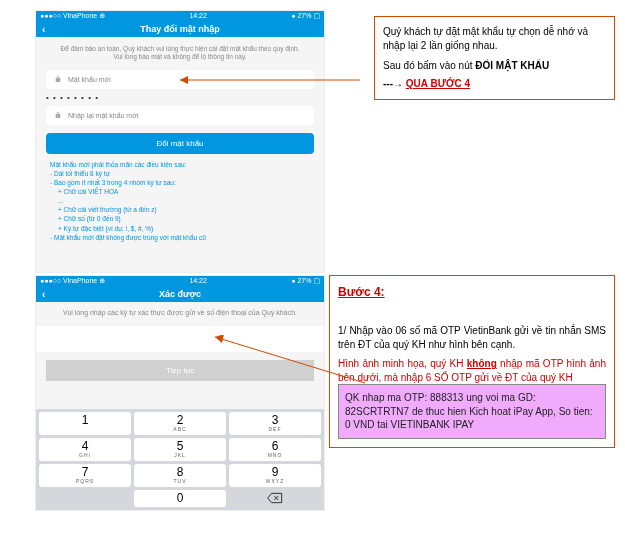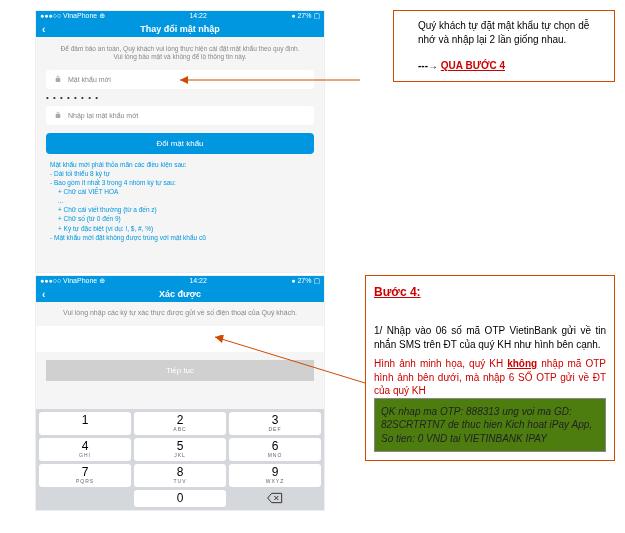--- a/index.html
+++ b/index.html
@@ -26,31 +26,31 @@
   .gray-btn { background: #d0d0d0; color: #fff; text-align: center; padding: 6px; border-radius: 0; font-size: 8px; margin: 8px 10px; }
   .spacer { height: 20px; }
   .keypad { background: #d4d7dc; display: grid; grid-template-columns: 1fr 1fr 1fr; gap: 3px; padding: 3px; }
   .key { background: #fff; border-radius: 3px; text-align: center; padding: 2px 0 3px 0; }
   .key-num { font-size: 12px; font-weight: 400; color: #000; line-height: 1; }
   .key-letters { font-size: 5px; color: #666; letter-spacing: 1px; }
   .key.blank { background: transparent; }
   .key.del { background: transparent; display: flex; justify-content: center; align-items: center; }
   .key.del svg { width: 16px; height: 12px; }
   
-  .box1 { position: absolute; right: 10px; top: 10px; width: 222px; border: 1.5px solid #d24a00; padding: 8px 24px; font-size: 10px; line-height: 1.4; }
+  .box1 { position: absolute; right: 10px; top: 16px; width: 241px; border: 1.5px solid #d24a00; padding: 8px 8px; font-size: 10px; line-height: 1.4; }
   .box1 .arrow-line { font-weight: bold; }
   .box1 .link { color: #c00; text-decoration: underline; font-weight: bold; }
   .box1 .bold { font-weight: bold; }
   
-  .box2 { position: absolute; right: 10px; top: 275px; width: 250px; border: 1.5px solid #d24a00; padding: 8px 8px; font-size: 10px; line-height: 1.35; }
+  .box2 { position: absolute; right: 10px; top: 275px; width: 286px; border: 1.5px solid #d24a00; padding: 8px 8px; font-size: 10px; line-height: 1.35; }
   .box2 .step-title { color: #c00; font-weight: bold; text-decoration: underline; font-size: 12px; margin-bottom: 6px; }
   .box2 .justified { text-align: justify; margin-bottom: 6px; margin-top: 24px; }
   .box2 .red-note { color: #c00; text-align: justify; margin-bottom: 0; }
   .box2 .red-note .underline-bold { text-decoration: underline; font-weight: bold; }
-  .sms-box { background: #4d7c0f; border: 1px solid #888; padding: 6px; font-size: 10px; color: #222; line-height: 1.35; font-style: italic; }
+  .sms-box { background: #f0abfc; border: 1px solid #888; padding: 6px; font-size: 10px; color: #222; line-height: 1.35; }
   
   .connector1 { position: absolute; left: 180px; top: 75px; width: 180px; height: 20px; pointer-events: none; }
   .connector2 { position: absolute; left: 215px; top: 335px; width: 150px; height: 50px; pointer-events: none; }
 </style>
 </head>
 <body>
 
 <div class="phone1">
   <div class="phone-status">
     <span>●●●○○ VinaPhone ⊕</span>
@@ -157,21 +157,24 @@
             <path d="M7 1 L22 1 L22 15 L7 15 L1 8 Z" fill="#d4d7dc"></path>
             <path d="M11 5 L17 11 M17 5 L11 11"></path>
           </svg>
       </div>
     </div>
   </div>
 </div>
 
 <div class="box1">
   <p>Quý khách tự đặt mật khẩu tự chọn dễ nhớ và nhập lại 2 lần giống nhau.</p>
-  <p class="arrow-line" style="margin-top:12px">
+  <p style="margin-top:6px">
+    <span>Sau đó bấm vào nút </span><span class="bold">ĐỔI MẬT KHẨU</span>
+  </p>
+  <p class="arrow-line" style="margin-top:4px">
     <span>---→ </span><span class="link">QUA BƯỚC 4</span>
   </p>
 </div>
 
 <div class="box2">
   <div class="step-title">Bước 4:</div>
   <p class="justified">1/ Nhập vào 06 số mã OTP VietinBank gửi về tin nhắn SMS trên ĐT của quý KH như hình bên cạnh.</p>
   <p class="red-note">
     <span>Hình ảnh minh họa, quý KH </span><span class="underline-bold">không</span><span> nhập mã OTP hình ảnh bên dưới, mà nhập 6 SỐ OTP gửi về ĐT của quý KH</span>
   </p>

